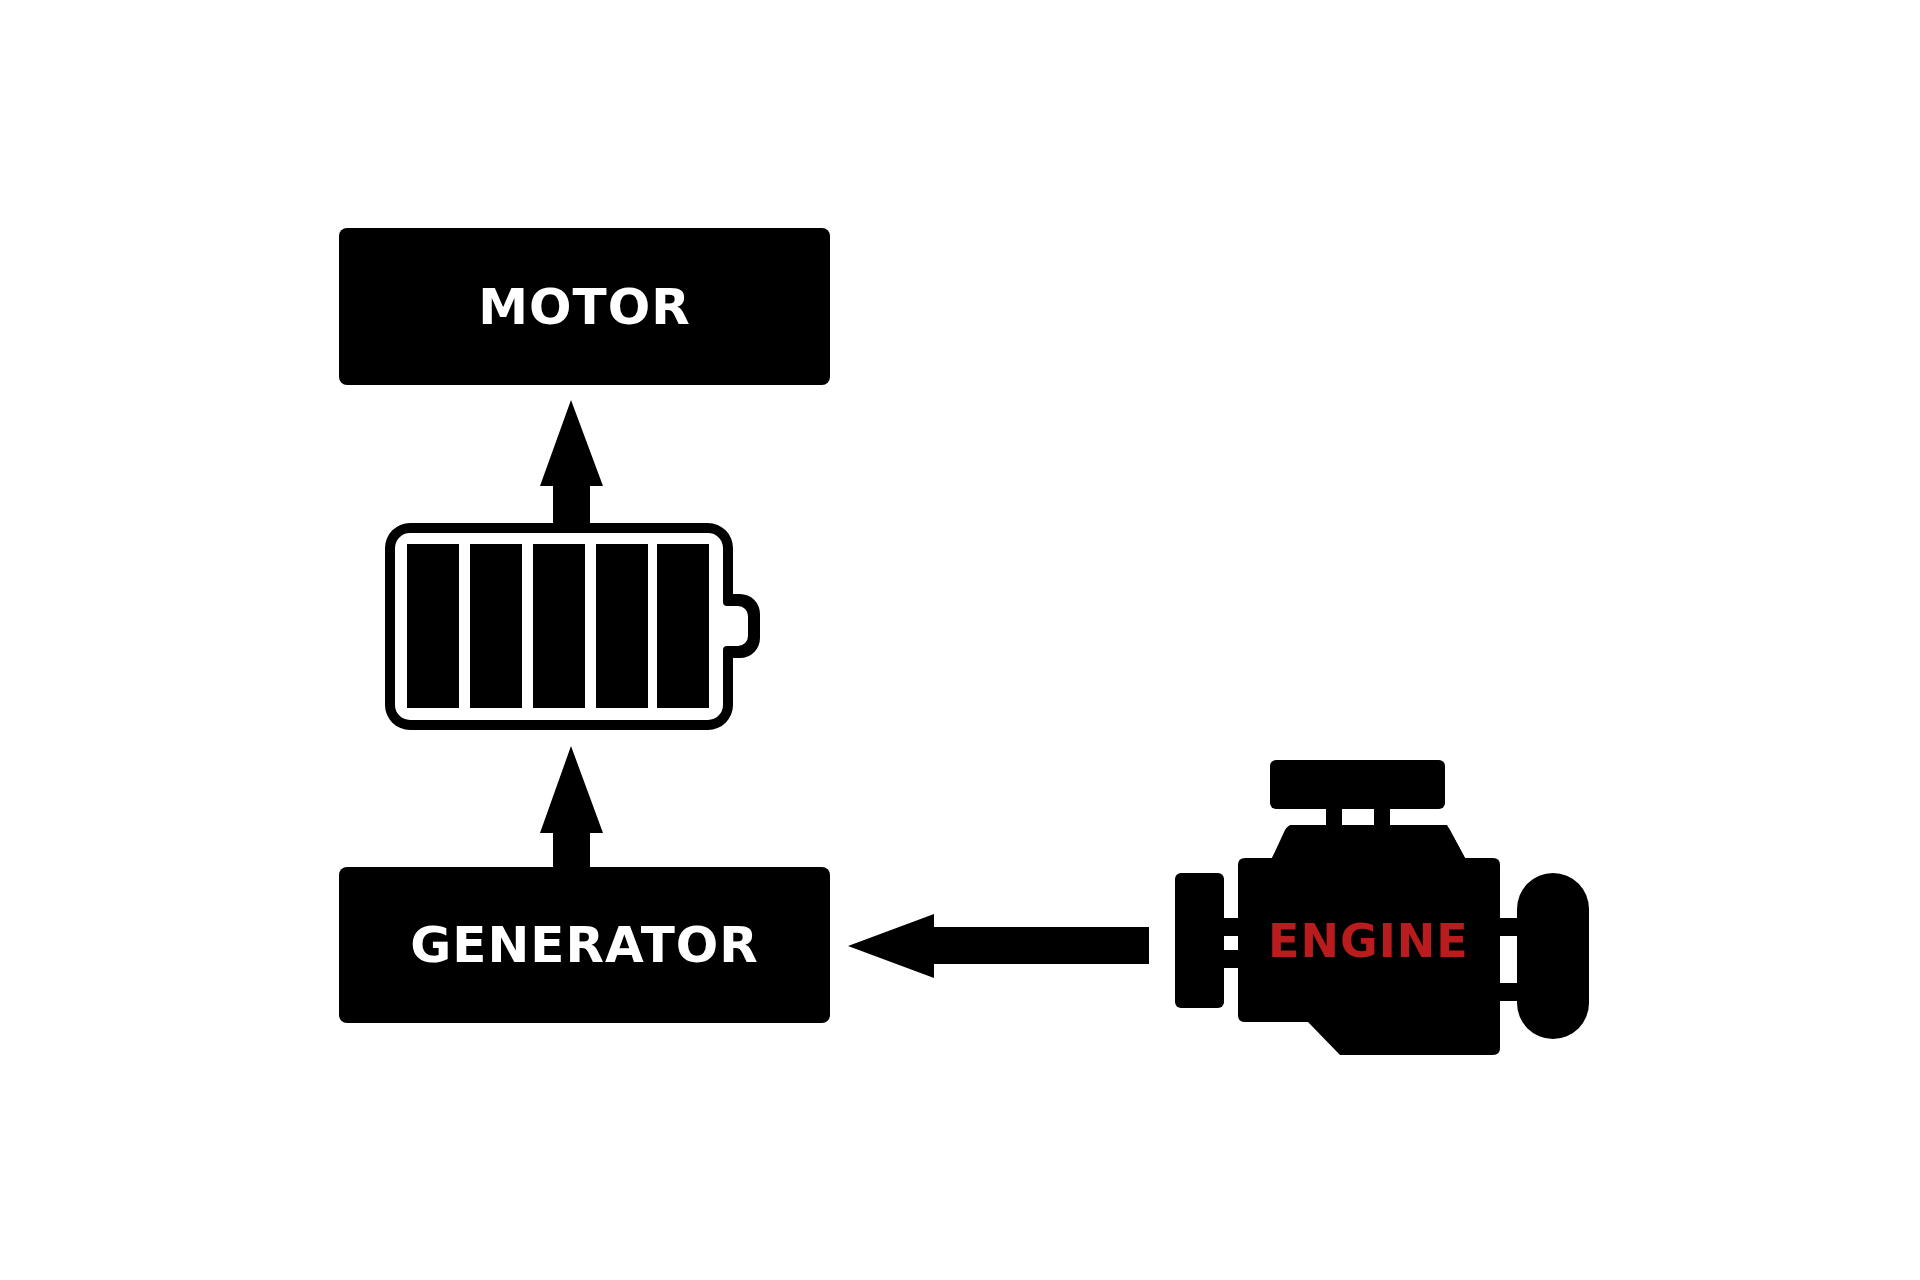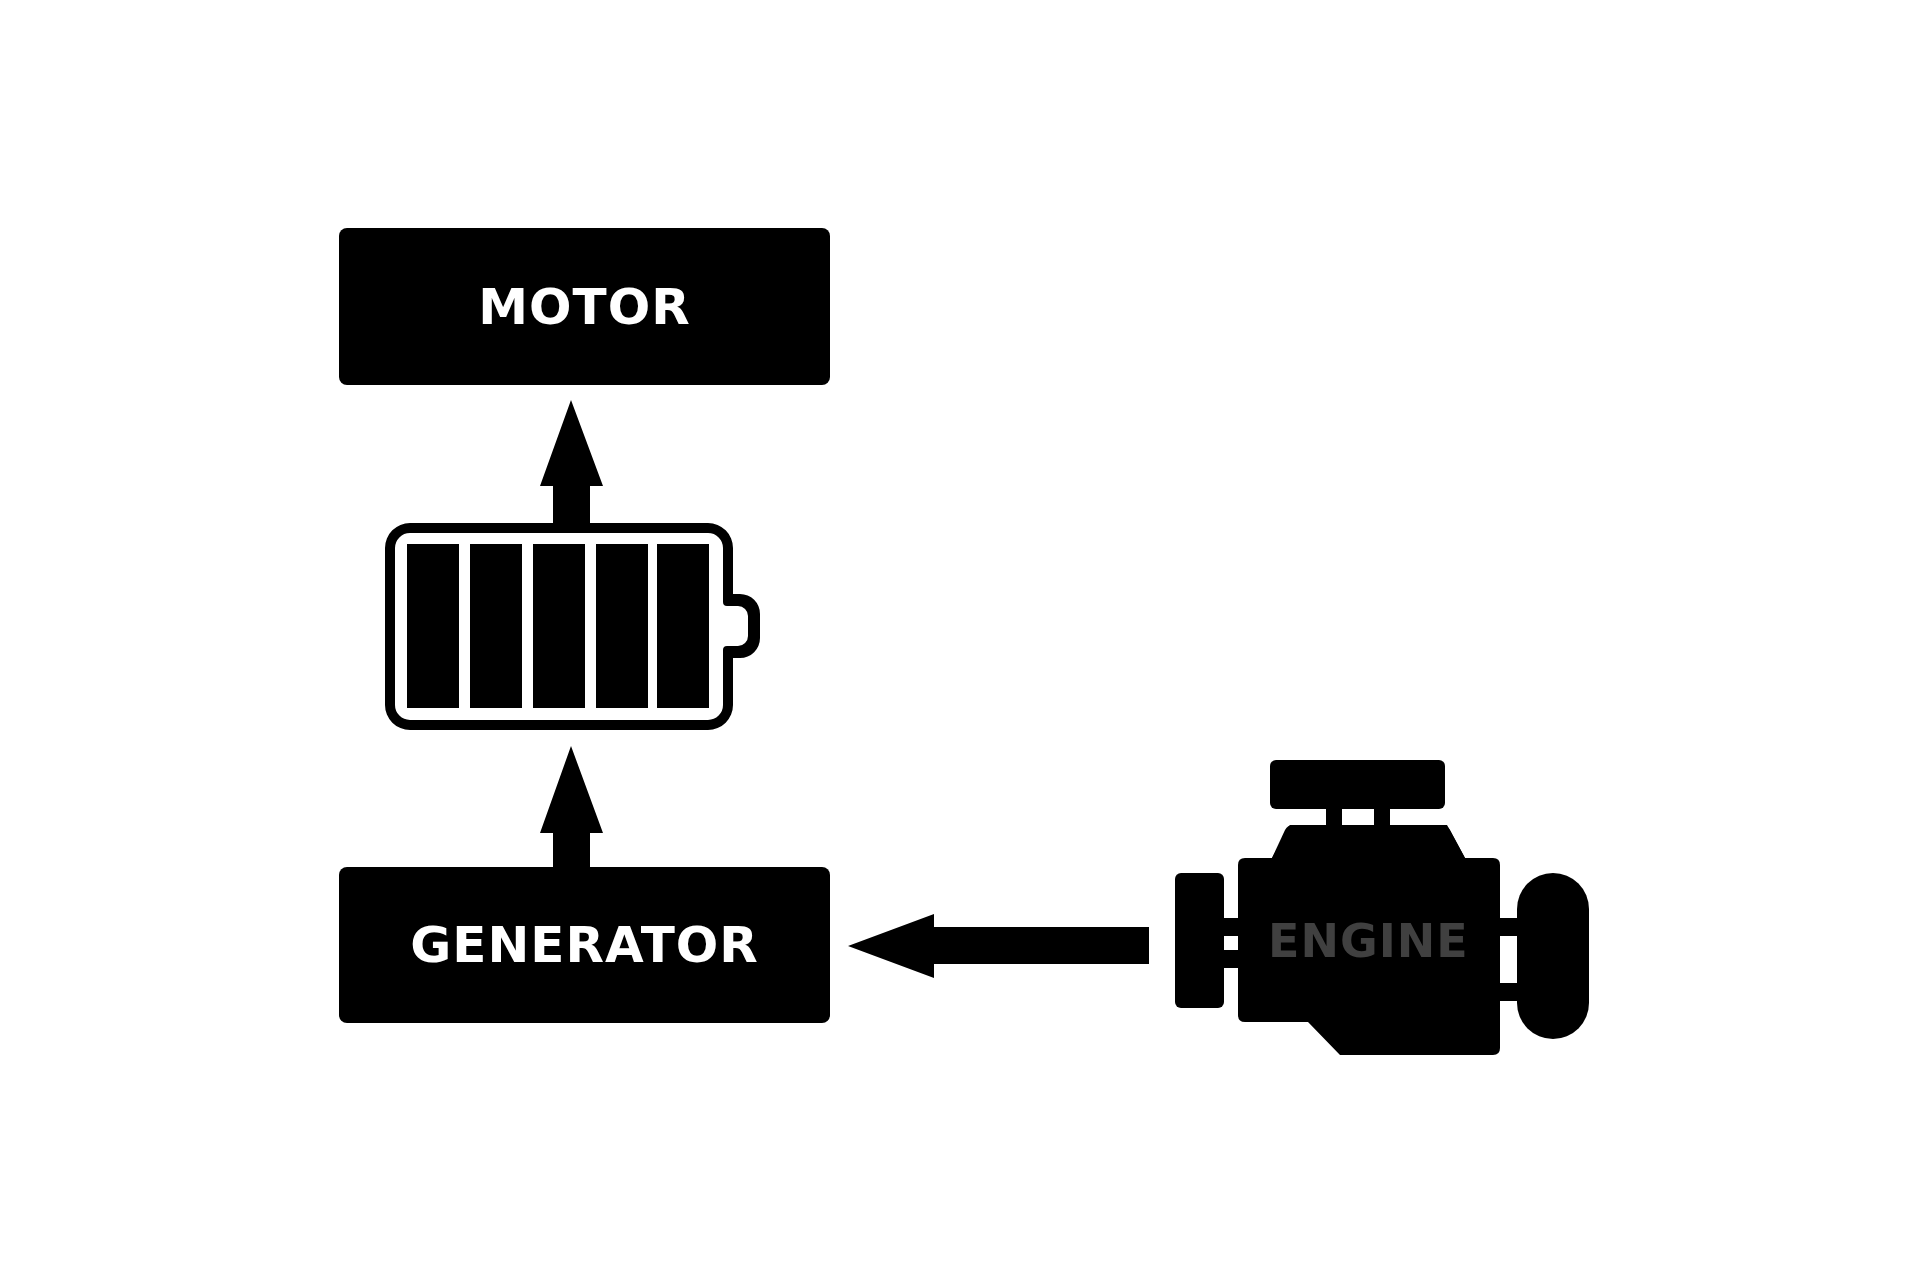--- a/index.html
+++ b/index.html
@@ -1,20 +1,20 @@
 <!DOCTYPE html>
 <html><head>
 <meta charset="utf-8">
 <style>
   html, body { margin:0; padding:0; background:#ffffff; }
   body { width:1920px; height:1280px; position:relative; overflow:hidden; font-family:"DejaVu Sans", sans-serif; }
   .box { position:absolute; background:#000; border-radius:8px; display:flex; align-items:center; justify-content:center; }
   .box span { color:#fff; font-family:"DejaVu Sans", sans-serif; font-weight:bold; font-size:50px; letter-spacing:1px; }
   svg { position:absolute; left:0; top:0; }
-  .engine-label { position:absolute; color:#404040; font-family:"DejaVu Sans", sans-serif; font-weight:bold; font-size:46px; letter-spacing:1px; }
+  .engine-label { position:absolute; color:#b91c1c; font-family:"DejaVu Sans", sans-serif; font-weight:bold; font-size:46px; letter-spacing:1px; }
 </style>
 </head>
 <body>
 
 <div class="box" style="left:339px; top:228px; width:491px; height:157px;">
   <span>MOTOR</span>
 </div>
 
 <div class="box" style="left:339px; top:867px; width:491px; height:156px;">
   <span>GENERATOR</span>

